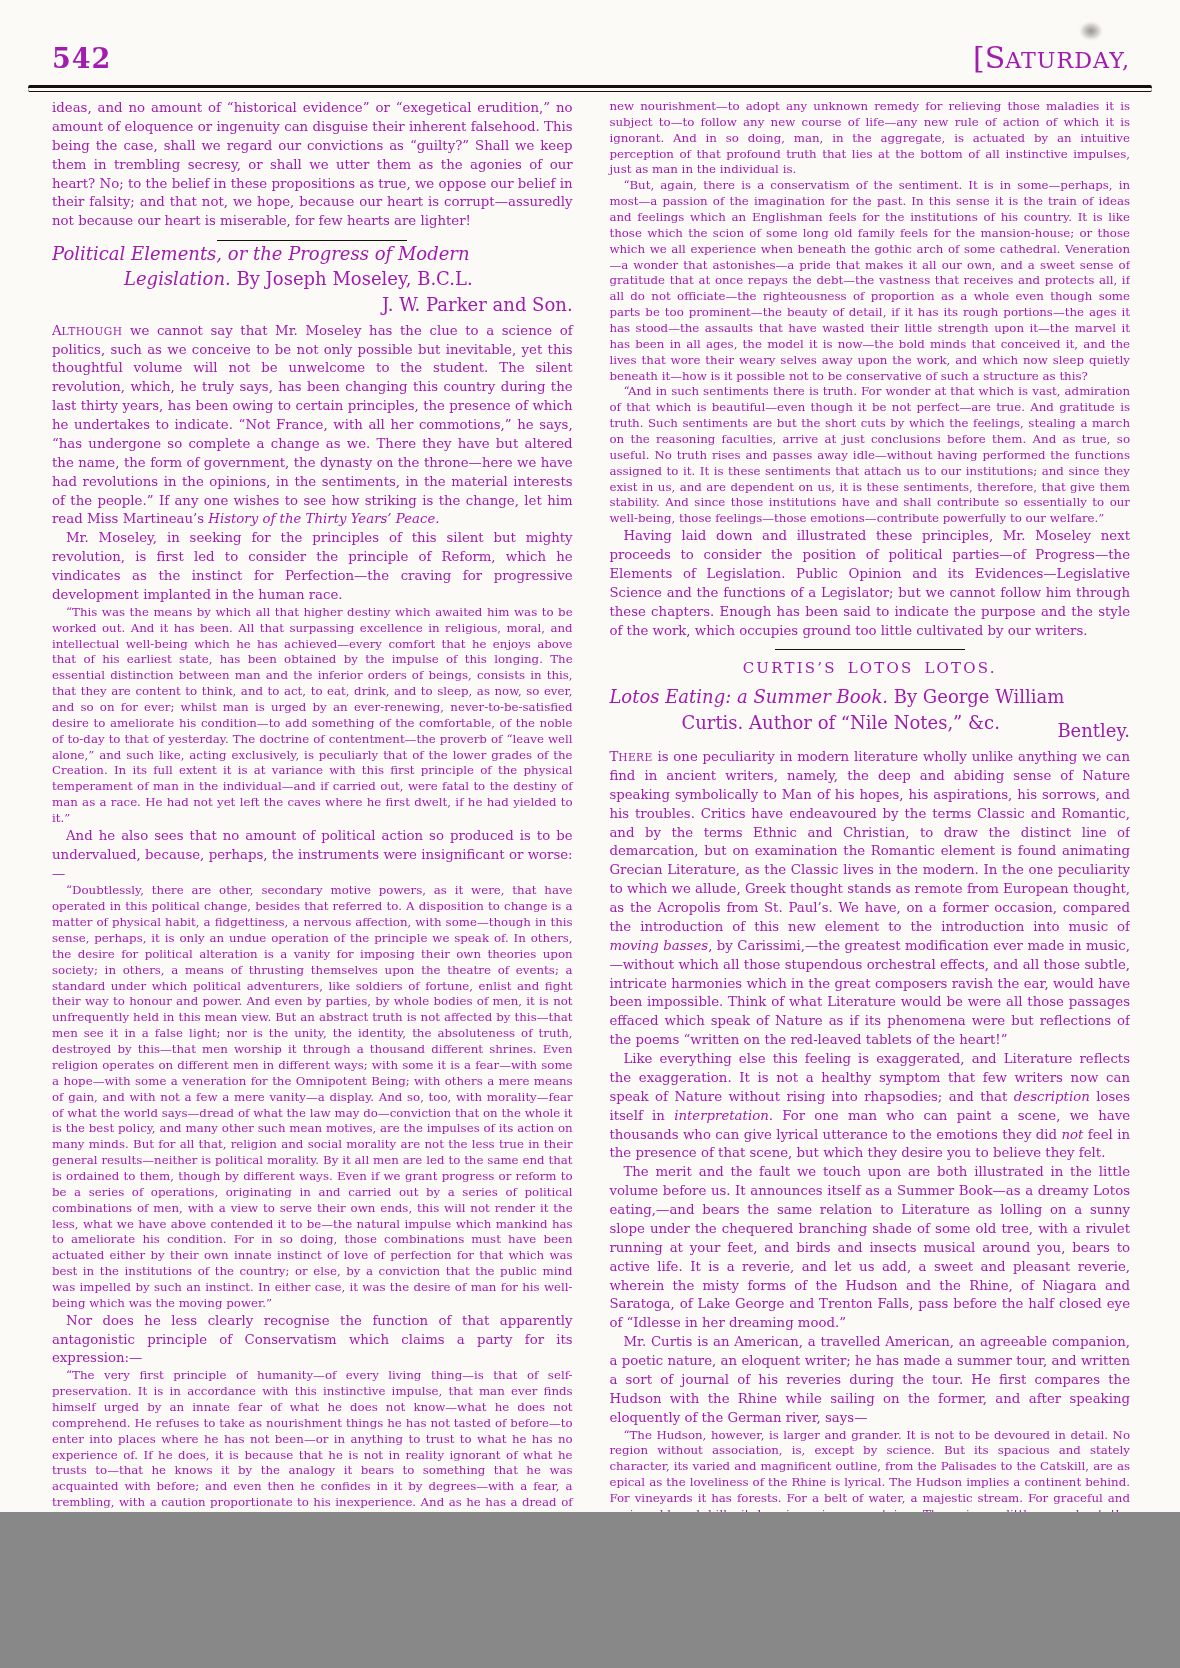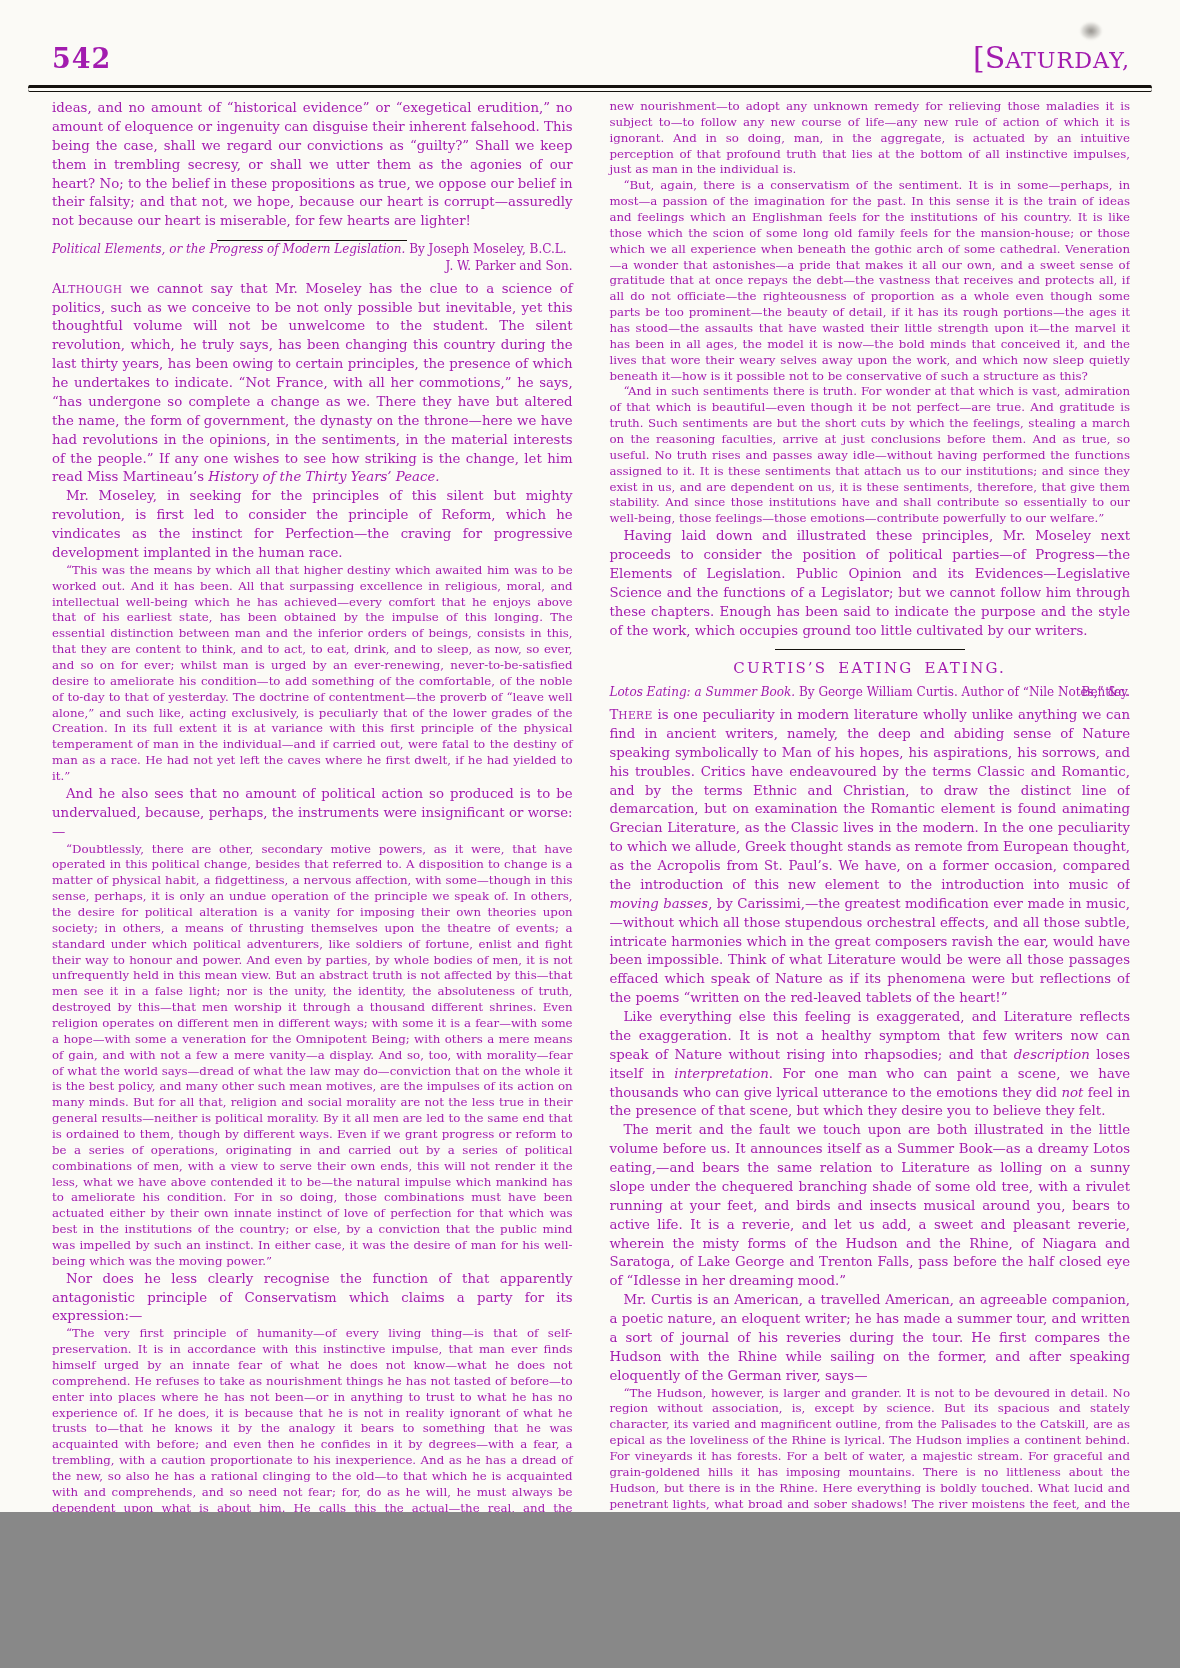--- a/index.html
+++ b/index.html
@@ -45,21 +45,21 @@
   .b-quote{font-size:11.8px;line-height:1.345;}
   .indent{text-indent:14px;}
   .s-i{font-style:italic;}
   .s-scs{font-size:0.8em;letter-spacing:.4px;}
   .sec-heading{
     margin:9px 0 7px 0;font-size:15px;font-weight:normal;text-align:center;
     letter-spacing:2.2px;word-spacing:4px;
   }
   .sep-rule{width:190px;margin:9px auto 0 auto;border-top:1.6px solid #14110d;}
   .byline{
-    font-size:12px;line-height:1.4;margin:0 0 5px 0;
+    font-size:18px;line-height:1.4;margin:0 0 5px 0;
     padding-left:72px;text-indent:-72px;text-align:left;
   }
   .byline-right{display:block;text-align:right;text-indent:0;}
   .byline-right.overlap{margin-top:-17px;}
 </style>
 </head>
 <body>
 
 <div class="page">
   <div class="ink-smudge"></div>
@@ -84,21 +84,21 @@
         <p class="b-main indent"><span>Nor does he less clearly recognise the function of that apparently antagonistic principle of Conservatism which claims a party for its expression:—</span></p>
         <p class="b-quote indent"><span>“The very first principle of humanity—of every living thing—is that of self-preservation.  It is in accordance with this instinctive impulse, that man ever finds himself urged by an innate fear of what he does not know—what he does not comprehend.  He refuses to take as nourishment things he has not tasted of before—to enter into places where he has not been—or in anything to trust to what he has no experience of.  If he does, it is because that he is not in reality ignorant of what he trusts to—that he knows it by the analogy it bears to something that he was acquainted with before; and even then he confides in it by degrees—with a fear, a trembling, with a caution proportionate to his inexperience.  And as he has a dread of the new, so also he has a rational clinging to the old—to that which he is acquainted with and comprehends, and so need not fear; for, do as he will, he must always be dependent upon what is about him.  He calls this the actual—the real, and the disposition towards it, contentment.  And so it is with society: what the instinct of self-preservation is to man in the individual, that of self-conservation—of conservatism—is to man in the aggregate.  Mankind, like man, not only finds itself urged by a tendency to preserve itself from direct injury and annihilation, but by a feeling also to anticipate such occurrences.  Society, also, fears to take any</span></p>
       </section>
     <div class="col-divider"></div>
     <section class="col col-right">
         <p class="b-quote"><span>new nourishment—to adopt any unknown remedy for relieving those maladies it is subject to—to follow any new course of life—any new rule of action of which it is ignorant.  And in so doing, man, in the aggregate, is actuated by an intuitive perception of that profound truth that lies at the bottom of all instinctive impulses, just as man in the individual is.</span></p>
         <p class="b-quote indent"><span>“But, again, there is a conservatism of the sentiment.  It is in some—perhaps, in most—a passion of the imagination for the past.  In this sense it is the train of ideas and feelings which an Englishman feels for the institutions of his country. It is like those which the scion of some long old family feels for the mansion-house; or those which we all experience when beneath the gothic arch of some cathedral. Veneration—a wonder that astonishes—a pride that makes it all our own, and a sweet sense of gratitude that at once repays the debt—the vastness that receives and protects all, if all do not officiate—the righteousness of proportion as a whole even though some parts be too prominent—the beauty of detail, if it has its rough portions—the ages it has stood—the assaults that have wasted their little strength upon it—the marvel it has been in all ages, the model it is now—the bold minds that conceived it, and the lives that wore their weary selves away upon the work, and which now sleep quietly beneath it—how is it possible not to be conservative of such a structure as this?</span></p>
         <p class="b-quote indent"><span>“And in such sentiments there is truth.  For wonder at that which is vast, admiration of that which is beautiful—even though it be not perfect—are true. And gratitude is truth.  Such sentiments are but the short cuts by which the feelings, stealing a march on the reasoning faculties, arrive at just conclusions before them.  And as true, so useful.  No truth rises and passes away idle—without having performed the functions assigned to it.  It is these sentiments that attach us to our institutions; and since they exist in us, and are dependent on us, it is these sentiments, therefore, that give them stability.  And since those institutions have and shall contribute so essentially to our well-being, those feelings—those emotions—contribute powerfully to our welfare.”</span></p>
         <p class="b-main indent"><span>Having laid down and illustrated these principles, Mr. Moseley next proceeds to consider the position of political parties—of Progress—the Elements of Legislation.  Public Opinion and its Evidences—Legislative Science and the functions of a Legislator; but we cannot follow him through these chapters.  Enough has been said to indicate the purpose and the style of the work, which occupies ground too little cultivated by our writers.</span></p>
         <div class="sep-rule"></div>
-        <h2 class="sec-heading">CURTIS’S EATING EATING.</h2>
+        <h2 class="sec-heading">CURTIS’S LOTOS LOTOS.</h2>
         <p class="b-main byline"><span class="s-i">Lotos Eating: a Summer Book.</span><span>  By George William Curtis.  Author of “Nile Notes,” &amp;c.</span><span class="byline-right overlap">Bentley.</span></p>
         <p class="b-main"><span>T</span><span class="s-scs">HERE</span><span> is one peculiarity in modern literature wholly unlike anything we can find in ancient writers, namely, the deep and abiding sense of Nature speaking symbolically to Man of his hopes, his aspirations, his sorrows, and his troubles.  Critics have endeavoured by the terms Classic and Romantic, and by the terms Ethnic and Christian, to draw the distinct line of demarcation, but on examination the Romantic element is found animating Grecian Literature, as the Classic lives in the modern.  In the one peculiarity to which we allude, Greek thought stands as remote from European thought, as the Acropolis from St. Paul’s.  We have, on a former occasion, compared the introduction of this new element to the introduction into music of </span><span class="s-i">moving basses</span><span>, by Carissimi,—the greatest modification ever made in music,—without which all those stupendous orchestral effects, and all those subtle, intricate harmonies which in the great composers ravish the ear, would have been impossible.  Think of what Literature would be were all those passages effaced which speak of Nature as if its phenomena were but reflections of the poems “written on the red-leaved tablets of the heart!”</span></p>
         <p class="b-main indent"><span>Like everything else this feeling is exaggerated, and Literature reflects the exaggeration.  It is not a healthy symptom that few writers now can speak of Nature without rising into rhapsodies; and that </span><span class="s-i">description</span><span> loses itself in </span><span class="s-i">interpretation</span><span>.  For one man who can paint a scene, we have thousands who can give lyrical utterance to the emotions they did </span><span class="s-i">not</span><span> feel in the presence of that scene, but which they desire you to believe they felt.</span></p>
         <p class="b-main indent"><span>The merit and the fault we touch upon are both illustrated in the little volume before us.  It announces itself as a Summer Book—as a dreamy Lotos eating,—and bears the same relation to Literature as lolling on a sunny slope under the chequered branching shade of some old tree, with a rivulet running at your feet, and birds and insects musical around you, bears to active life.  It is a reverie, and let us add, a sweet and pleasant reverie, wherein the misty forms of the Hudson and the Rhine, of Niagara and Saratoga, of Lake George and Trenton Falls, pass before the half closed eye of “Idlesse in her dreaming mood.”</span></p>
         <p class="b-main indent"><span>Mr. Curtis is an American, a travelled American, an agreeable companion, a poetic nature, an eloquent writer; he has made a summer tour, and written a sort of journal of his reveries during the tour.  He first compares the Hudson with the Rhine while sailing on the former, and after speaking eloquently of the German river, says—</span></p>
         <p class="b-quote indent"><span>“The Hudson, however, is larger and grander.  It is not to be devoured in detail.  No region without association, is, except by science.  But its spacious and stately character, its varied and magnificent outline, from the Palisades to the Catskill, are as epical as the loveliness of the Rhine is lyrical.  The Hudson implies a continent behind.  For vineyards it has forests.  For a belt of water, a majestic stream.  For graceful and grain-goldened hills it has imposing mountains.  There is no littleness about the Hudson, but there is in the Rhine.  Here everything is boldly touched.  What lucid and penetrant lights, what broad and sober shadows!  The river moistens the feet, and the clouds anoint the heads, of regal hills.  The Danube has, in parts, glimpses of such grandeur.  The Elbe has sometimes such delicately penciled effects.  But no European river is so lordly in its bearing; none flows in such state to the sea.”</span></p>
         <p class="b-main indent"><span>The ground he travels over has been so often trodden before that we can only look to him for novelty of style.  Here is a favourable specimen from his chapter on that inexhaustible subject, Niagara; from it the reader will gather evidence of all we have said about his little book:—</span></p>
         <p class="b-quote indent"><span>“The beauty of Niagara is in its immediate neighbourhood.  It is upon Goat Island—upon the cliffs, over which hangs the greatest verdure—in the trees that</span></p>
       </section>
   </main>

